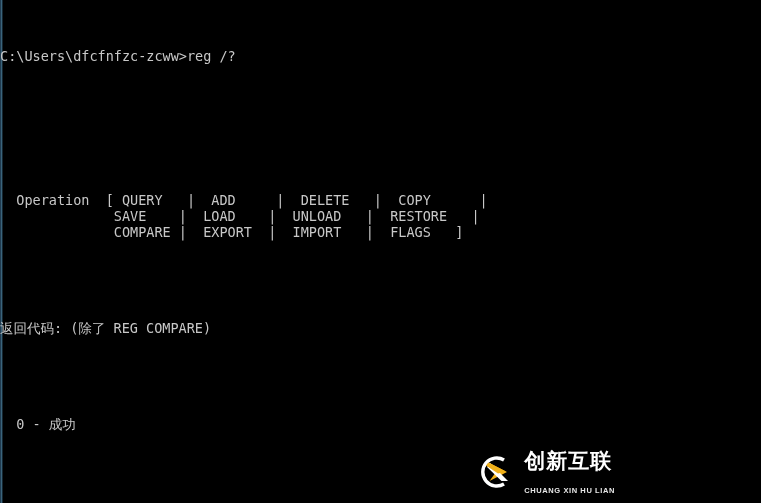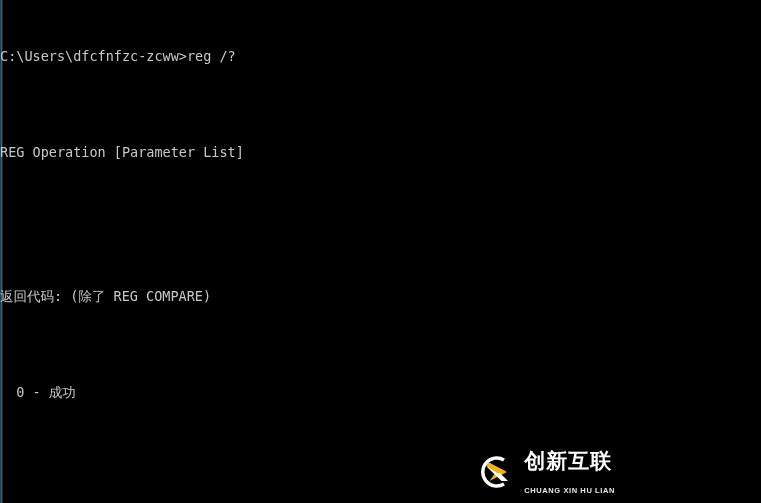--- a/index.html
+++ b/index.html
@@ -93,22 +93,24 @@
 <body>
 
 <div id="console-window">
 
   <div id="left-edge-strip"></div>
 
   <div id="console-text">
 
     <div class="line">C:\Users\dfcfnfzc-zcww&gt;reg /?</div>
     <div class="blank"></div>
-    <div class="line">REG Operation [Parameter List]</div>
     <div class="blank"></div>
+    <div class="ops-table">  Operation  [ QUERY   |  ADD     |  DELETE   |  COPY      |
+              SAVE    |  LOAD    |  UNLOAD   |  RESTORE   |
+              COMPARE |  EXPORT  |  IMPORT   |  FLAGS   ]</div>
     <div class="blank"></div>
     <div class="line">返回代码: (除了 REG COMPARE)</div>
     <div class="blank"></div>
     <div class="line">  0 - 成功</div>
     
     
     
     
     
     

